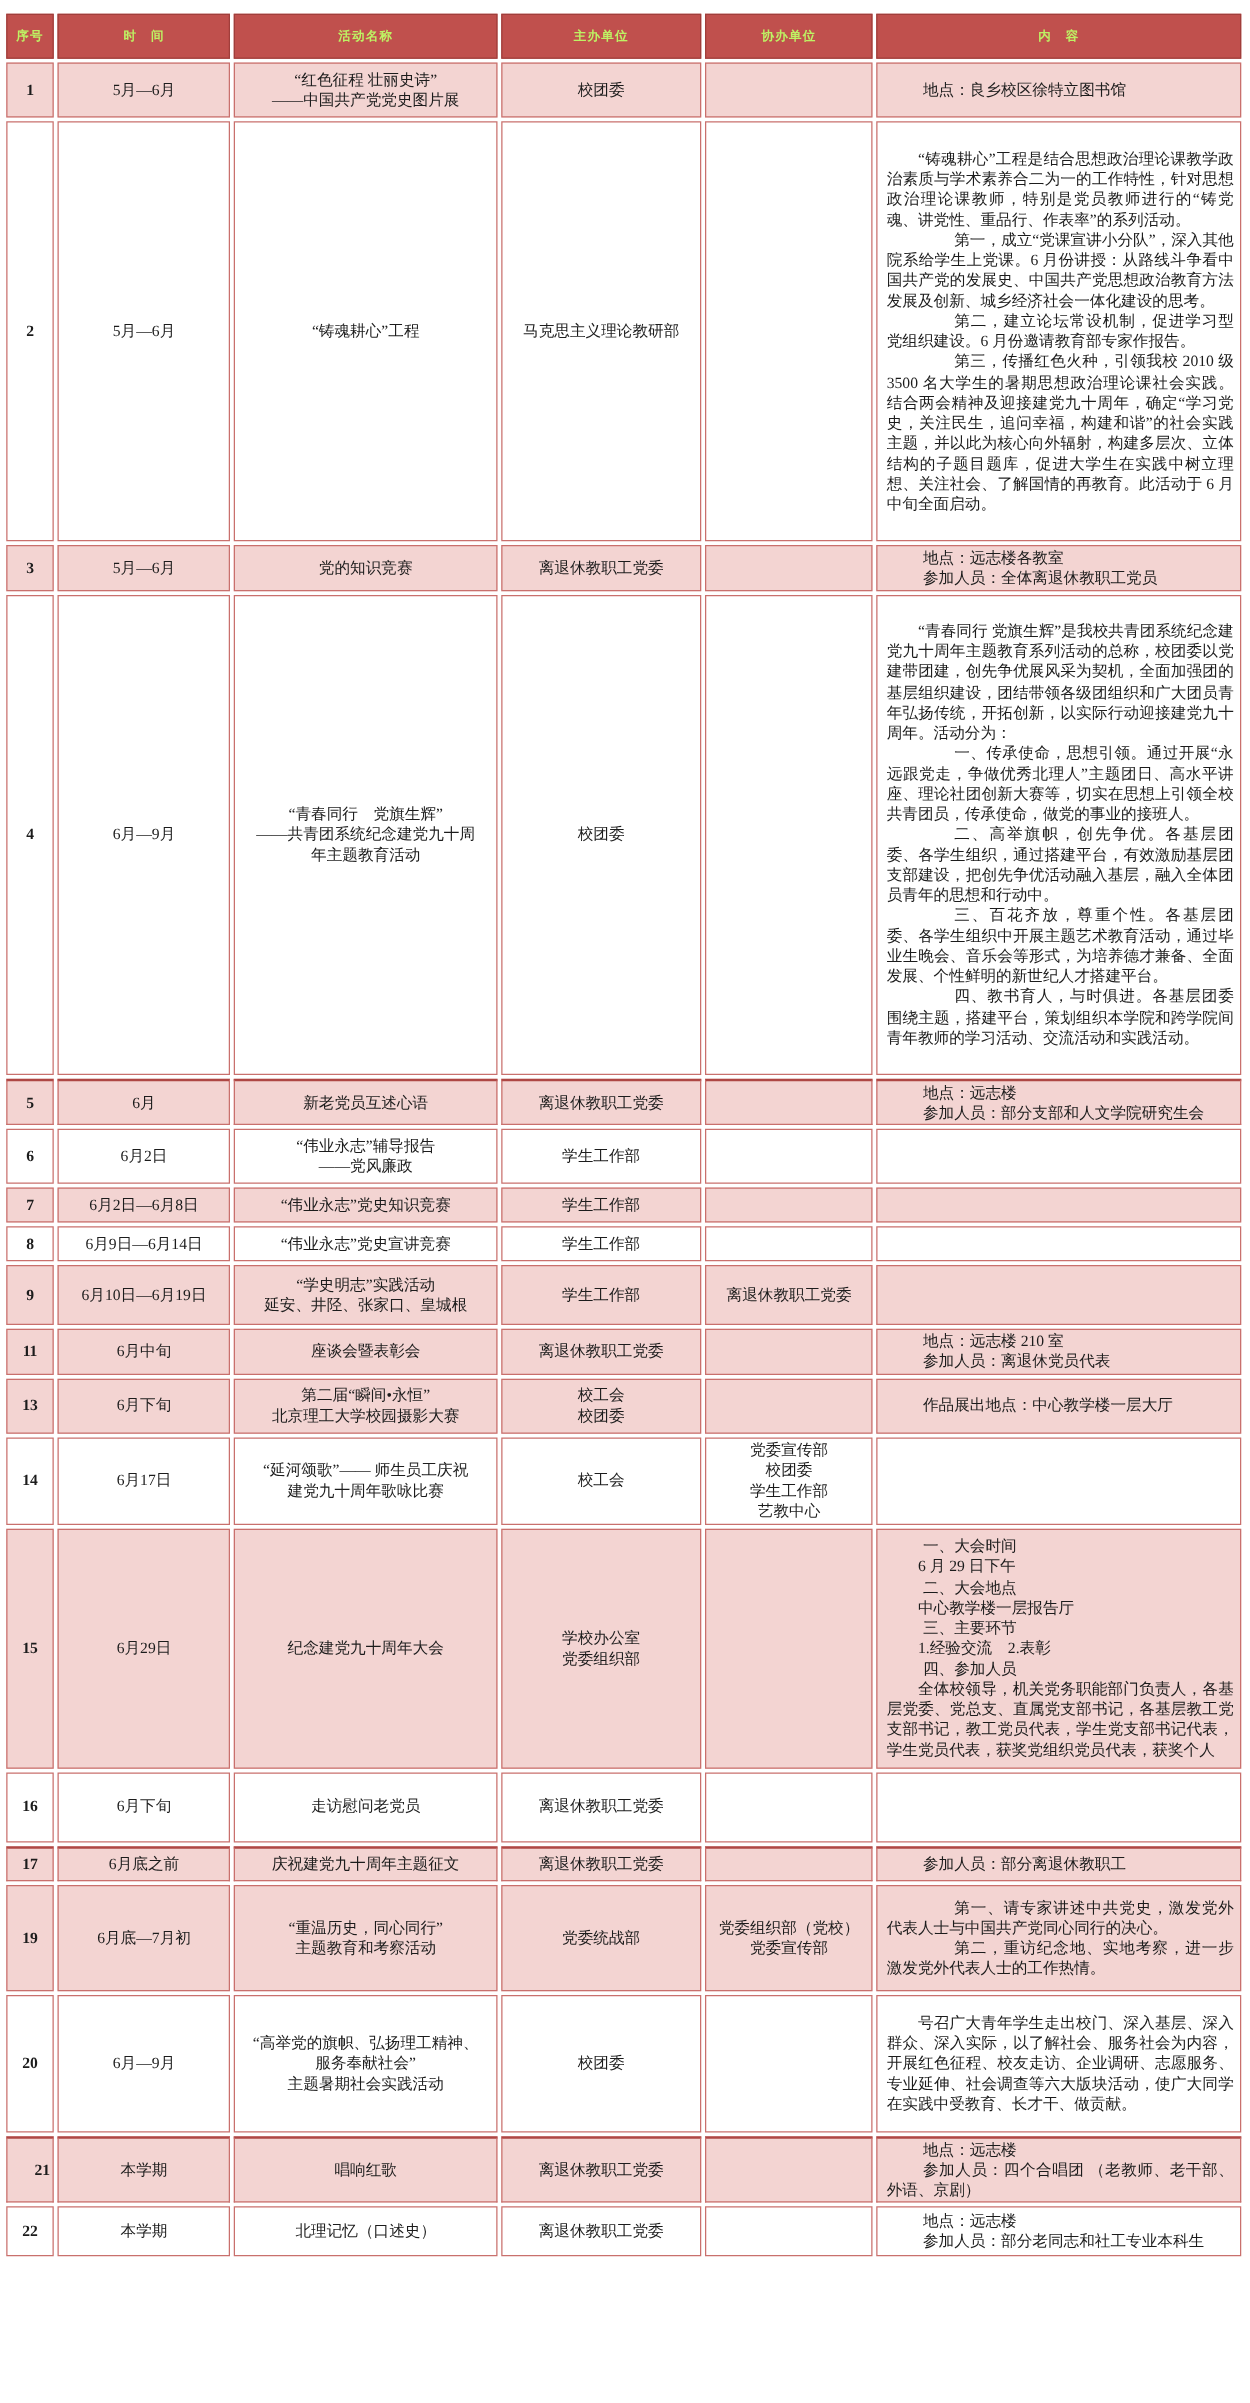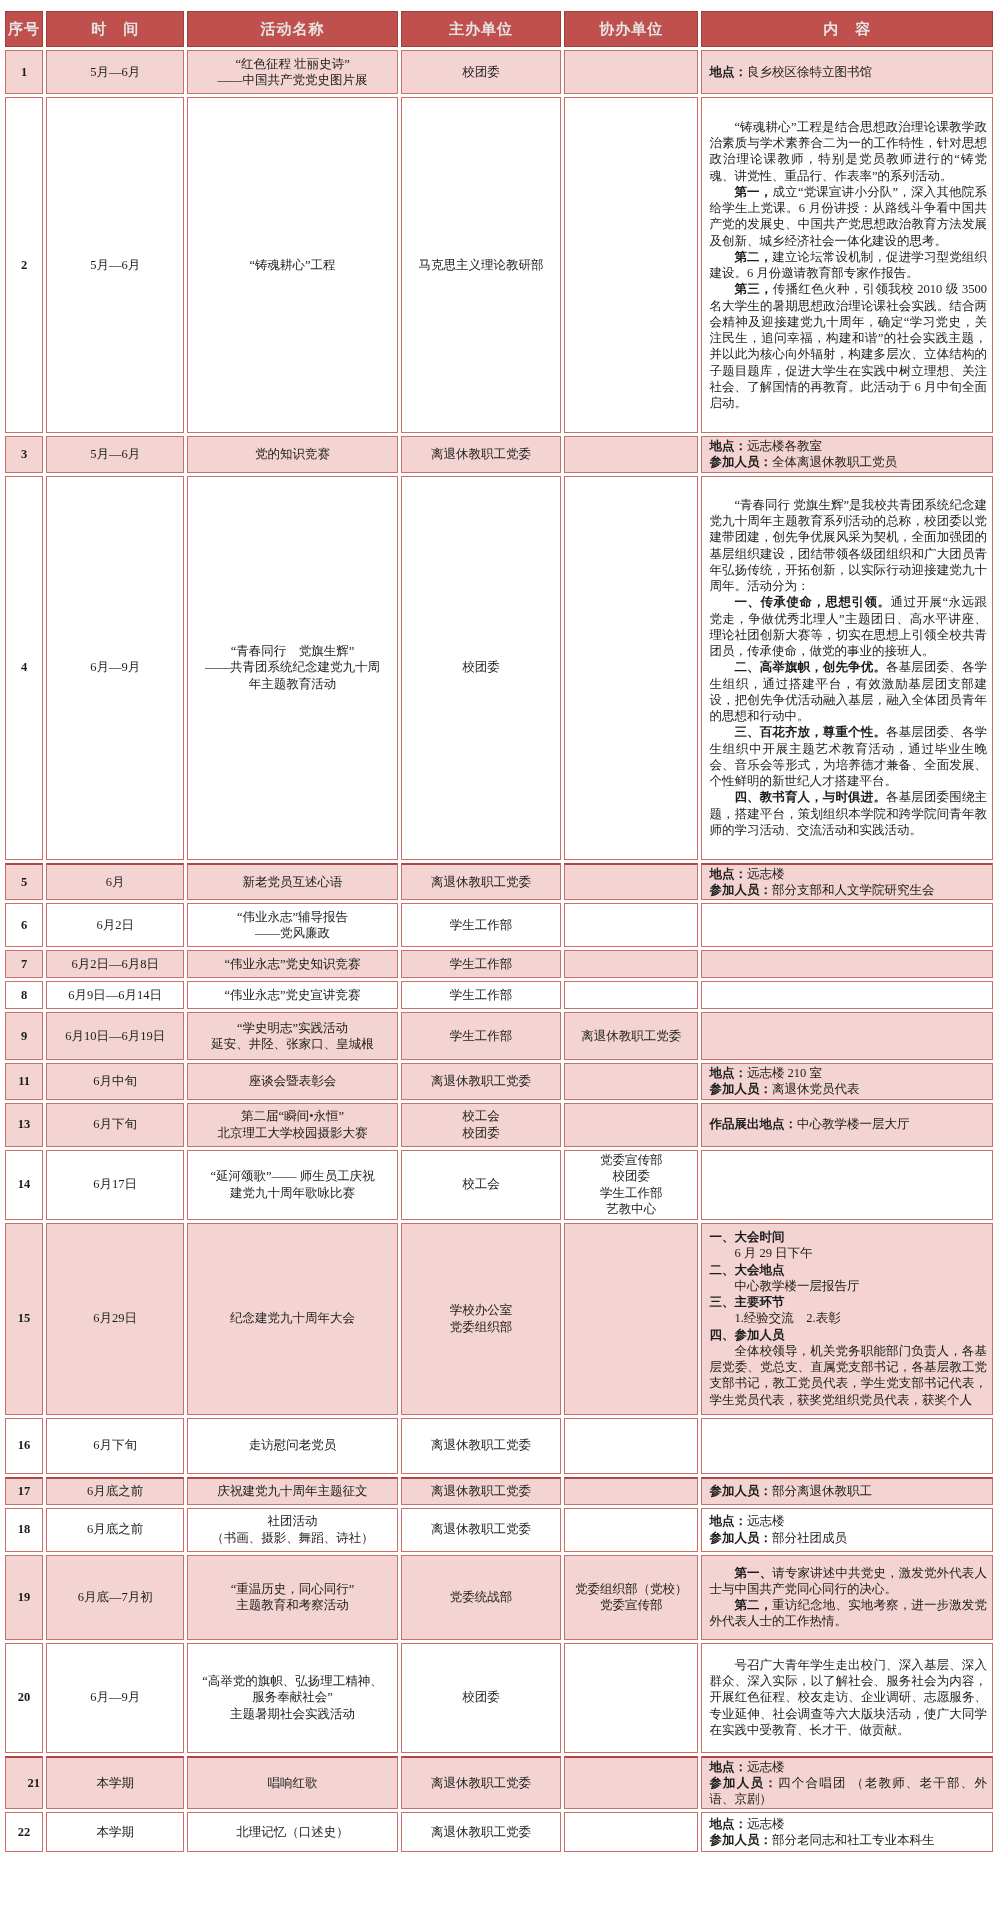--- a/index.html
+++ b/index.html
@@ -12,22 +12,22 @@
   table.sched{
     border-collapse:separate;
     border-spacing:3px;
     table-layout:fixed;
     width:994px;
     margin:8px 0 8px 2px;
     background:#ffffff;
   }
   th{
     background:#C0504D;
-    color:#e5e5e5;
-    font-size:15px;
+    color:#bef264;
+    font-size:10px;
     font-weight:bold;
     border:1px solid #A03E3B;
     height:30px;
     padding:2px;
     letter-spacing:1px;
   }
   td{
     border:1px solid #C9706D;
     font-size:12.5px;
     line-height:1.3;
@@ -36,21 +36,21 @@
     box-sizing:border-box;
     word-break:break-all;
     overflow:hidden;
   }
   td.c{text-align:center;}
   td.no{font-family:"Liberation Serif",serif;font-weight:bold;}
   tr.band td{background:#F3D4D2;}
   td.content{text-align:justify;padding:1px 5px 1px 7px;}
   .para{margin:0;}
   .para.ind{text-indent:2em;}
-  .bd{font-weight:bold;}
+  .bd{font-weight:normal;margin-left:29px;}
   tr.pb td{border-top:2px solid #AE4744;}
 </style>
 </head>
 <body>
 
 <table class="sched">
   <colgroup>
     <col style="width:38px">
     <col style="width:138px">
     <col style="width:210px">
@@ -217,31 +217,20 @@
       <tr class="band pb">
         <td class="c no" style="height: 28px;">17</td>
         <td class="c">6月底之前</td>
         <td class="c">庆祝建党九十周年主题征文</td>
         <td class="c">离退休教职工党委</td>
         <td class="c"></td>
         <td class="content">
           <div class="para"><span class="bd">参加人员：</span><span>部分离退休教职工</span></div>
         </td>
       </tr>
-      <tr class="">
-        <td class="c no" style="height: 44px;">18</td>
-        <td class="c">6月底之前</td>
-        <td class="c">社团活动<br>（书画、摄影、舞蹈、诗社）</td>
-        <td class="c">离退休教职工党委</td>
-        <td class="c"></td>
-        <td class="content">
-          <div class="para"><span class="bd">地点：</span><span>远志楼</span></div>
-          <div class="para"><span class="bd">参加人员：</span><span>部分社团成员</span></div>
-        </td>
-      </tr>
       <tr class="band">
         <td class="c no" style="height: 85px;">19</td>
         <td class="c">6月底—7月初</td>
         <td class="c">“重温历史，同心同行”<br>主题教育和考察活动</td>
         <td class="c">党委统战部</td>
         <td class="c">党委组织部（党校）<br>党委宣传部</td>
         <td class="content">
           <div class="para ind"><span class="bd">第一、</span><span>请专家讲述中共党史，激发党外代表人士与中国共产党同心同行的决心。</span></div>
           <div class="para ind"><span class="bd">第二，</span><span>重访纪念地、实地考察，进一步激发党外代表人士的工作热情。</span></div>
         </td>

